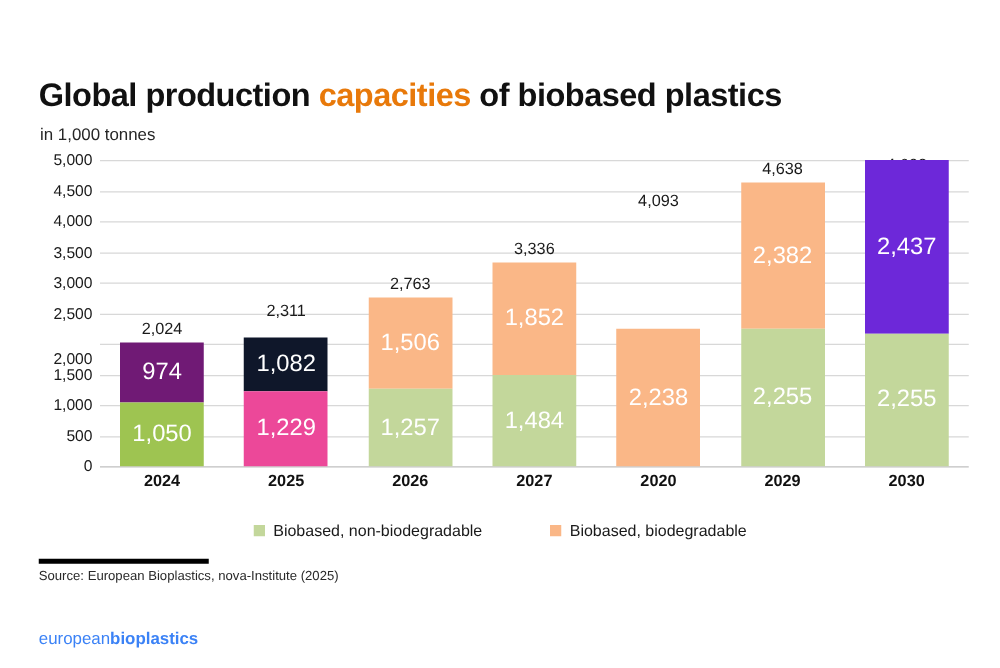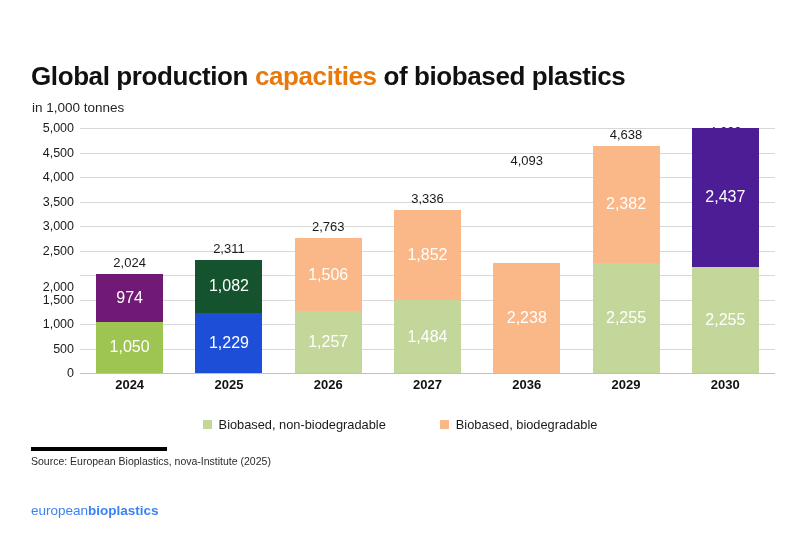--- a/index.html
+++ b/index.html
@@ -122,21 +122,21 @@
     white-space: nowrap;
   }
   .seg {
     width: 100%;
     position: relative;
     display: flex;
     align-items: center;
     justify-content: center;
   }
   .seg-label {
-    font-size: 16px;
+    font-size: 19px;
     color: #ffffff;
     white-space: nowrap;
     line-height: 1;
   }
 
   
   .x-axis {
     position: absolute;
     left: 80px;
     top: 249px;
@@ -254,24 +254,24 @@
           <div class="bar-total" style="bottom: 103.176px;">2,024</div>
           <div class="seg" style="height: 47.726px; background: #701a75;">
             <span class="seg-label">974</span>
           </div>
           <div class="seg" style="height: 51.45px; background: rgb(158, 196, 81);">
             <span class="seg-label">1,050</span>
           </div>
         </div>
         <div class="bar-col">
           <div class="bar-total" style="bottom: 117.239px;">2,311</div>
-          <div class="seg" style="height: 53px; background: #14532d;">
+          <div class="seg" style="height: 43px; background: #0f172a;">
             <span class="seg-label">1,082</span>
           </div>
-          <div class="seg" style="height: 60.221px; background: #1d4ed8;">
+          <div class="seg" style="height: 60.221px; background: #ec4899;">
             <span class="seg-label">1,229</span>
           </div>
         </div>
         <div class="bar-col">
           <div class="bar-total" style="bottom: 139.387px;">2,763</div>
           <div class="seg" style="height: 73.794px; background: rgb(250, 183, 135);">
             <span class="seg-label">1,506</span>
           </div>
           <div class="seg" style="height: 61.593px; background: rgb(195, 215, 155);">
             <span class="seg-label">1,257</span>
@@ -296,34 +296,34 @@
           <div class="bar-total" style="bottom: 231.213px;">4,638</div>
           <div class="seg" style="height: 116.718px; background: rgb(250, 183, 135);">
             <span class="seg-label">2,382</span>
           </div>
           <div class="seg" style="height: 110.495px; background: rgb(195, 215, 155);">
             <span class="seg-label">2,255</span>
           </div>
         </div>
         <div class="bar-col">
           <div class="bar-total" style="bottom: 233.908px;">4,692</div>
-          <div class="seg" style="height: 144px; background: #4c1d95;">
+          <div class="seg" style="height: 144px; background: #6d28d9;">
             <span class="seg-label">2,437</span>
           </div>
           <div class="seg" style="height: 110.495px; background: rgb(195, 215, 155);">
             <span class="seg-label">2,255</span>
           </div>
         </div>
       </div>
     <div class="x-axis">
         <div class="x-tick">2024</div>
         <div class="x-tick">2025</div>
         <div class="x-tick">2026</div>
         <div class="x-tick">2027</div>
-        <div class="x-tick">2036</div>
+        <div class="x-tick">2020</div>
         <div class="x-tick">2029</div>
         <div class="x-tick">2030</div>
       </div>
   </div>
 
   <div class="legend">
       <div class="legend-item">
         <span class="legend-swatch" style="background: rgb(195, 215, 155);"></span>
         <span class="legend-label">Biobased, non-biodegradable</span>
       </div>

